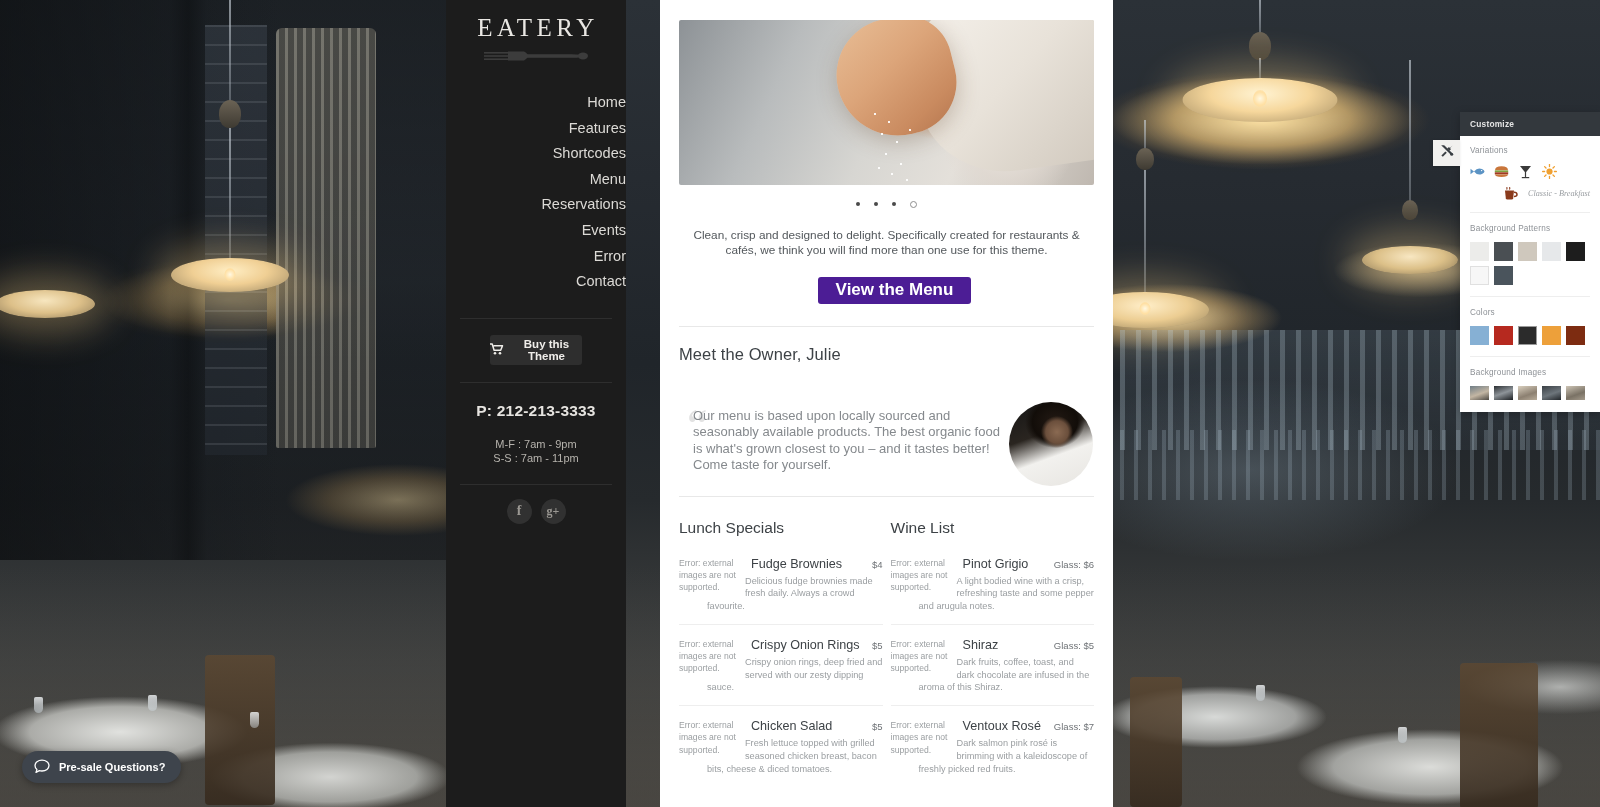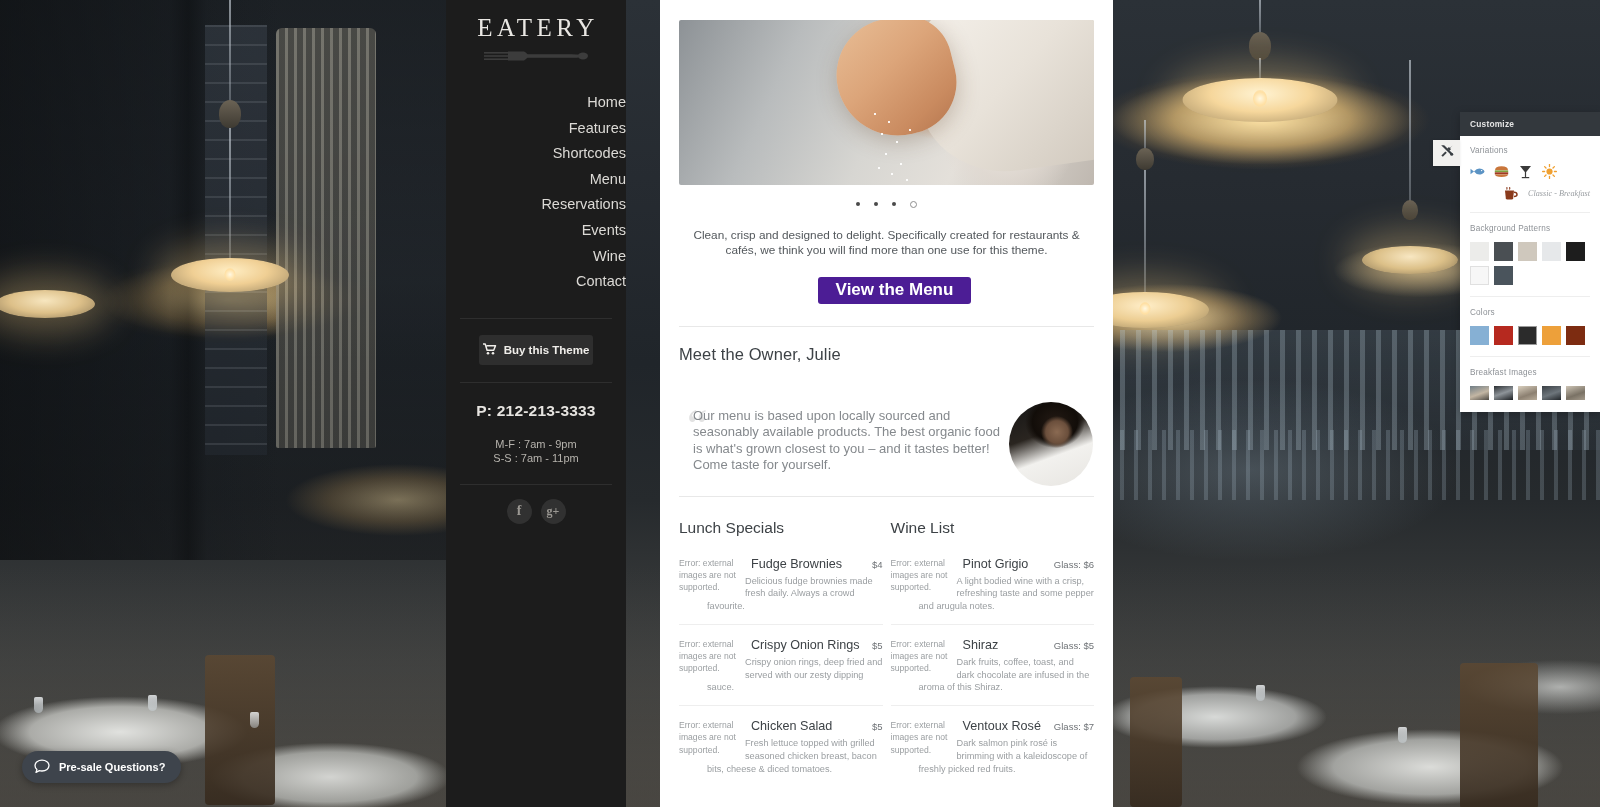--- a/index.html
+++ b/index.html
@@ -114,21 +114,21 @@
   .nav a {
     display: block; color: #dcdad6; text-decoration: none;
     font-size: 14.5px; line-height: 25.6px; padding: 0;
   }
 
   .divider { width: 152px; height: 1px; background: #2e2e2e; }
   .sb-sec1 { margin-top: 23px; }
 
   .buy-btn {
     margin: 16px 0 0 0;
-    width: 114px; height: 30px;
+    width: 92px; height: 30px;
     background: #2e2e2e;
     border: none; border-radius: 3px;
     color: #f0eeea; font-size: 11.5px; font-weight: bold;
     font-family: "Liberation Sans", sans-serif;
     display: flex; align-items: center; justify-content: center; gap: 7px;
     cursor: pointer;
   }
 
   .sb-sec2 { margin-top: 17px; }
   .phone {
@@ -370,21 +370,21 @@
     </svg>
   </div>
 
   <nav class="nav">
     <a>Home</a>
     <a>Features</a>
     <a>Shortcodes</a>
     <a>Menu</a>
     <a>Reservations</a>
     <a>Events</a>
-    <a>Wine</a>
+    <a>Error</a>
     <a>Contact</a>
   </nav>
 
   <div class="divider sb-sec1"></div>
 
   <button class="buy-btn">
     <span>
       <svg width="14" height="12" viewBox="0 0 14 12">
         <path d="M0 1h2.2l1.9 6.2h6.6l1.8-4.4H3.6" fill="none" stroke="#f0eeea" stroke-width="1.5" stroke-linejoin="round"></path>
         <circle cx="5" cy="10.3" r="1.3" fill="#f0eeea"></circle>
@@ -601,21 +601,21 @@
       <div class="sw-grid">
         <span class="sw" style="background:#86b0d4;"></span>
         <span class="sw" style="background:#b6291f;"></span>
         <span class="sw" style="background:#2b2b2b;border:1px solid #9a9a9a;"></span>
         <span class="sw" style="background:#eda03a;"></span>
         <span class="sw" style="background:#7d2c11;"></span>
       </div>
     </div>
 
     <div class="cust-sec">
-      <h4>Breakfast Images</h4>
+      <h4>Background Images</h4>
       <div class="sw-grid">
         <span class="bgimg" style="background:linear-gradient(160deg,#6f7d86,#c3b6a3 55%,#4e4a44);"></span>
         <span class="bgimg" style="background:linear-gradient(160deg,#2b2f33,#8e9499 50%,#1d2023);"></span>
         <span class="bgimg" style="background:linear-gradient(160deg,#d9cfbe,#8c8071 60%,#b7ab99);"></span>
         <span class="bgimg" style="background:linear-gradient(160deg,#3a4045,#6d757b 55%,#22262a);"></span>
         <span class="bgimg" style="background:linear-gradient(160deg,#cdc4b5,#7a7265 60%,#a49a8b);"></span>
       </div>
     </div>
 
   </div>

